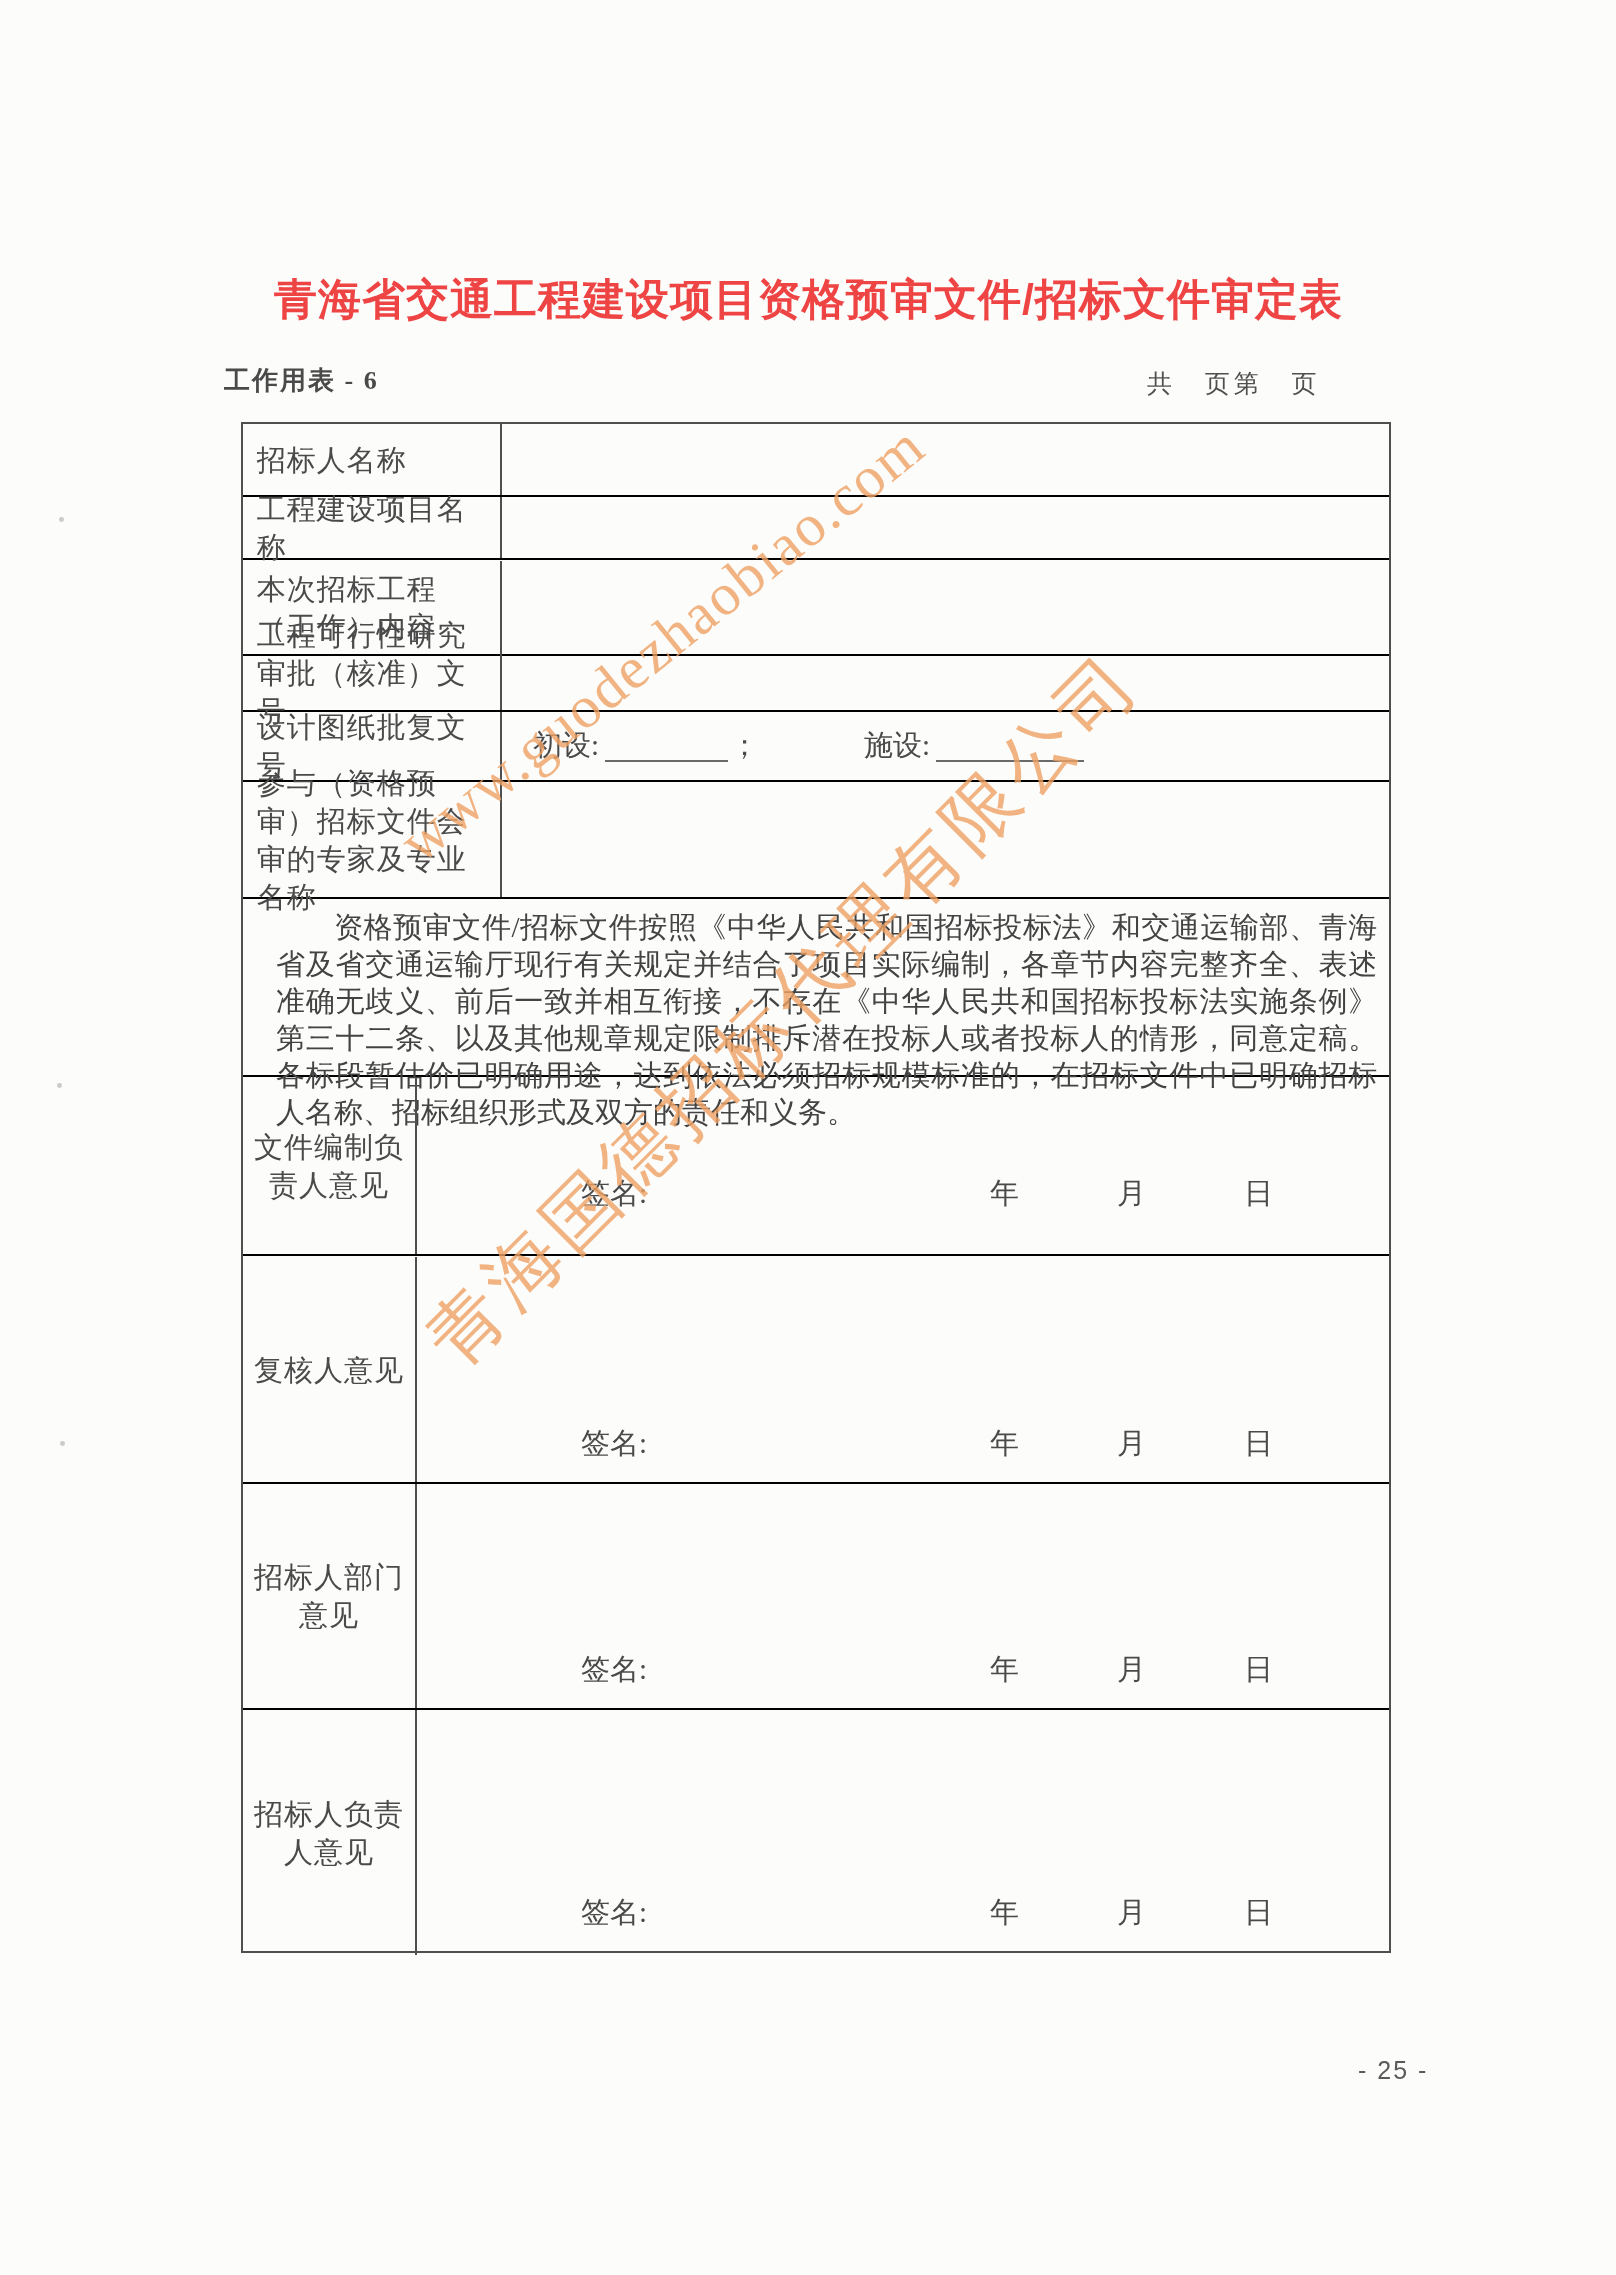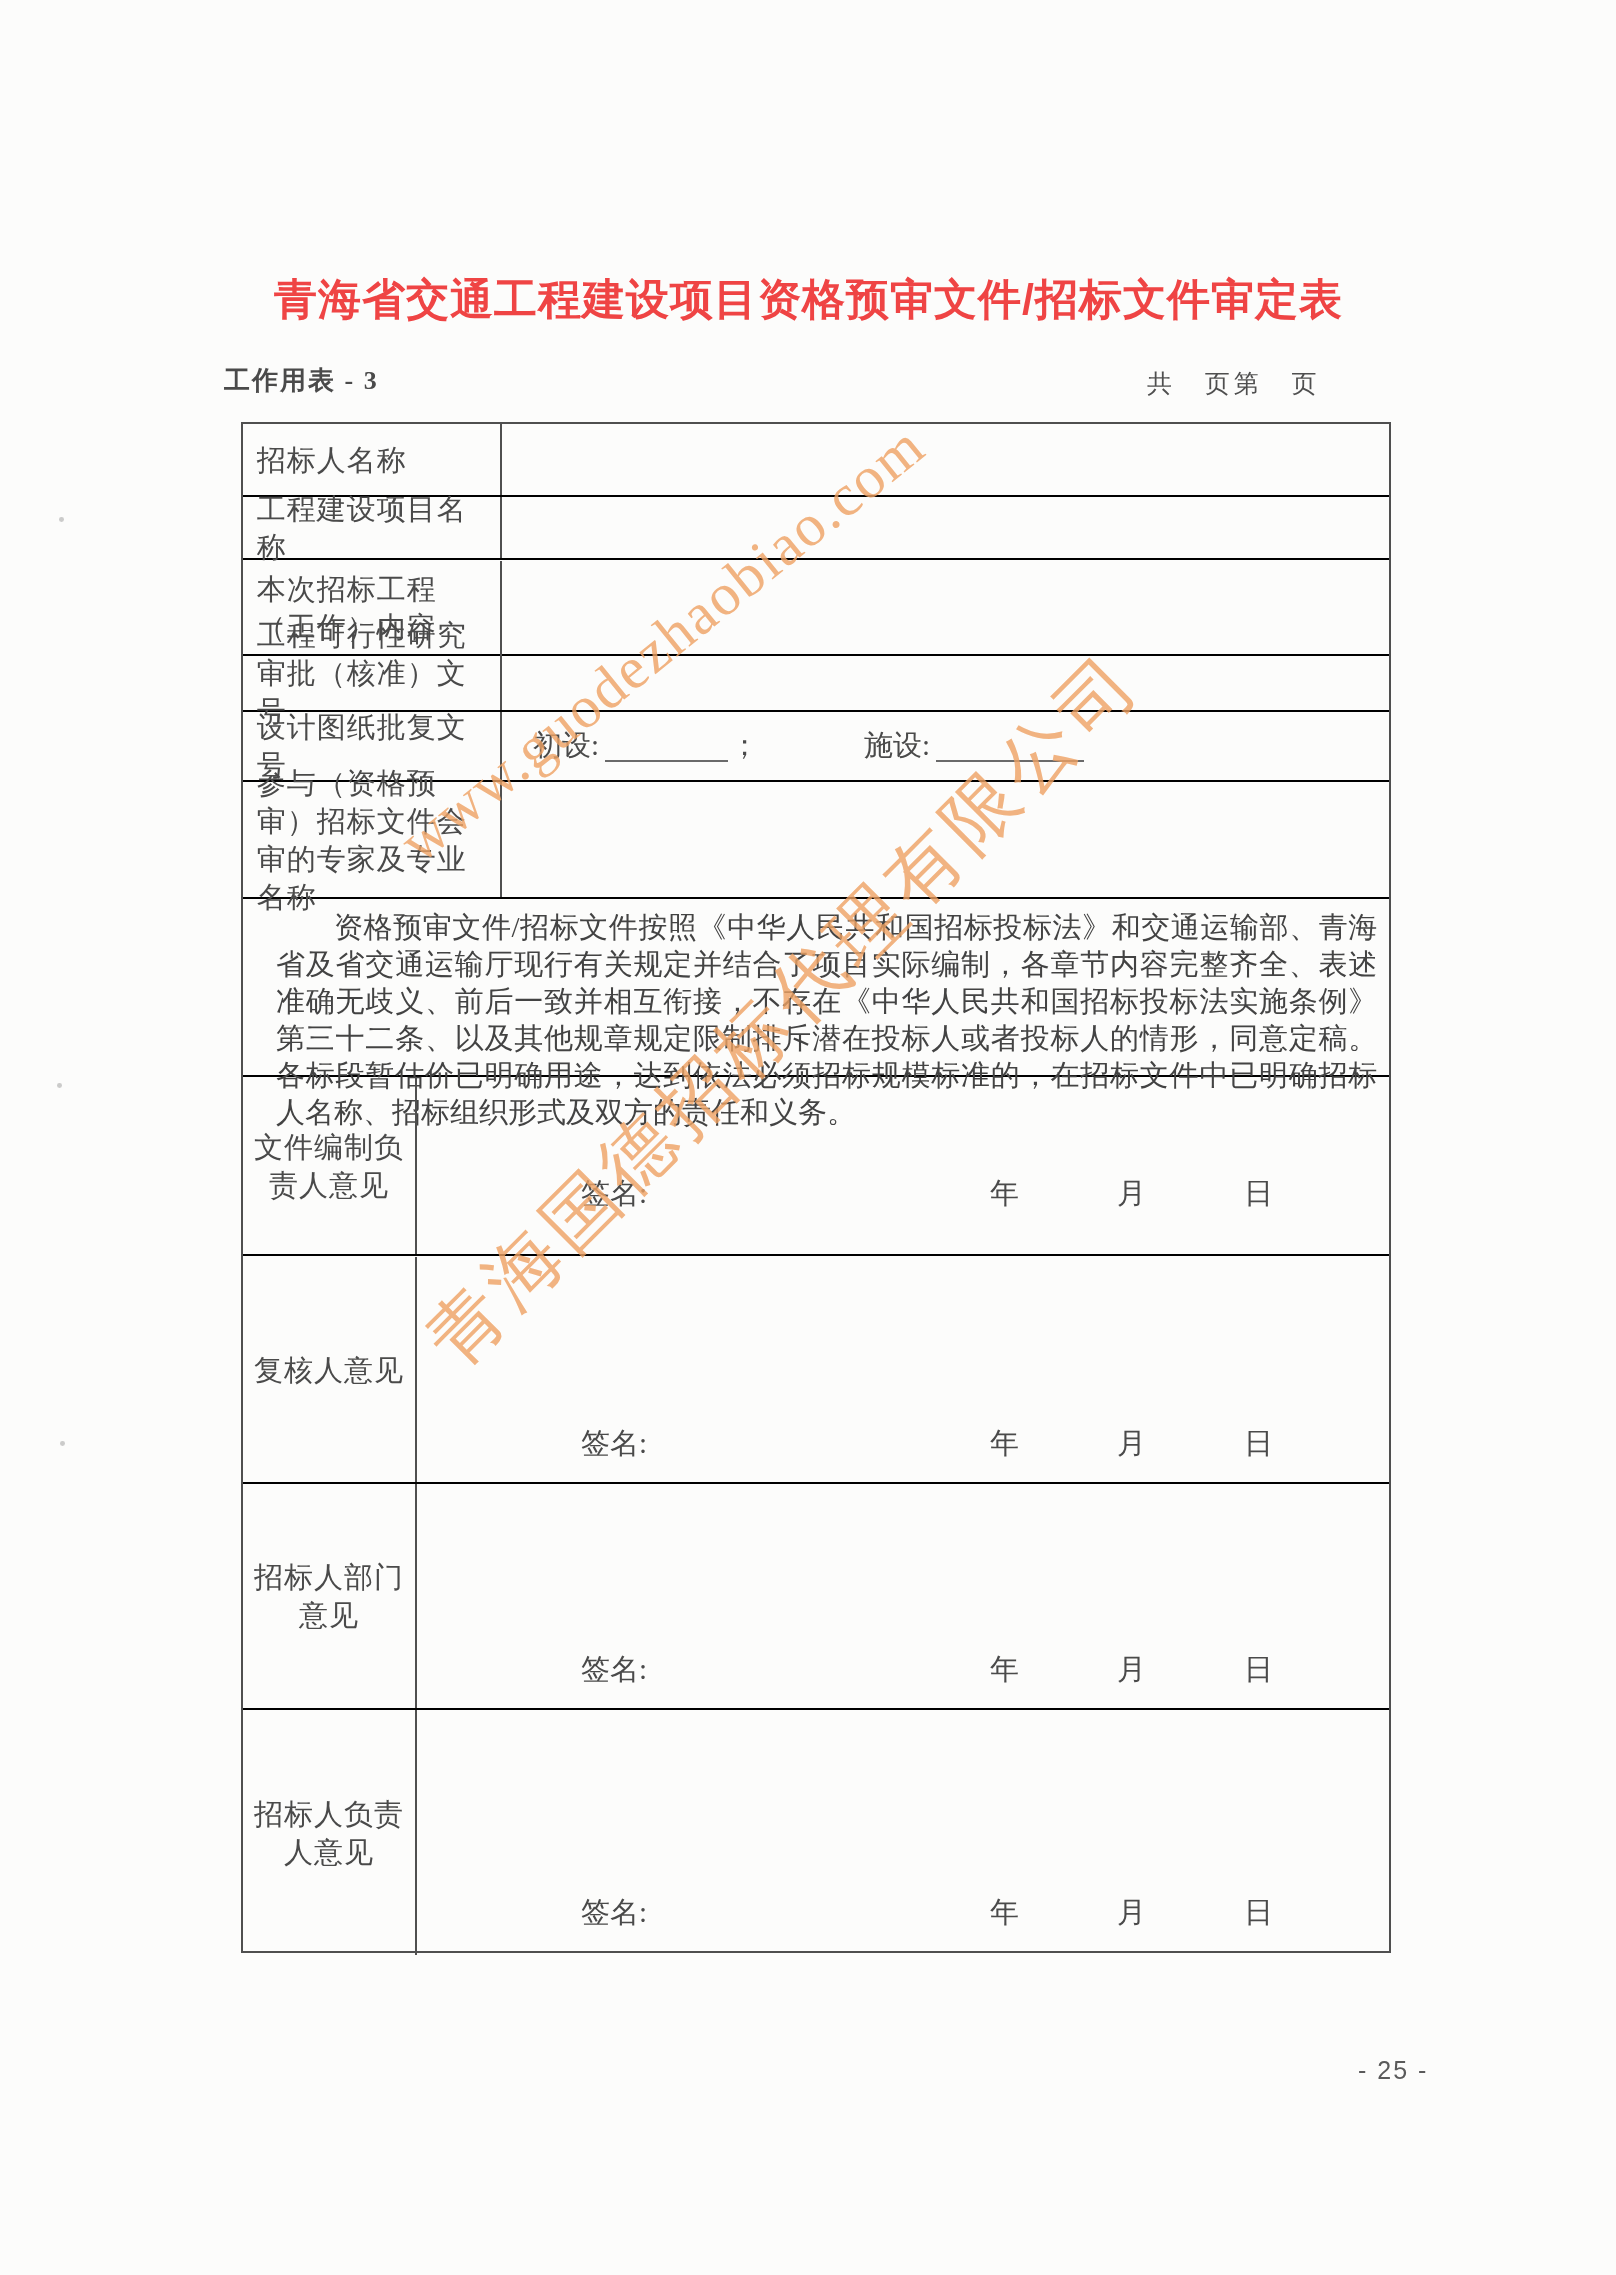--- a/index.html
+++ b/index.html
@@ -96,21 +96,21 @@
   }
   
   .speck{position:absolute;width:4.9px;height:4.9px;border-radius:50%;background:#9a9a9a;opacity:.5;}
 </style>
 </head>
 <body>
 
 <div class="page">
 
   <div class="doc-title">青海省交通工程建设项目资格预审文件/招标文件审定表</div>
-  <div class="sheet-label">工作用表 - 3</div>
+  <div class="sheet-label">工作用表 - 6</div>
   <div class="page-counter">共　页第　页</div>
 
   <div class="tbl">
 
     <div class="row" style="top:0;height:73px">
       <div class="cell label-cell">
         <span>招标人名称</span>
       </div>
       <div class="cell value-cell wide"></div>
     </div>

